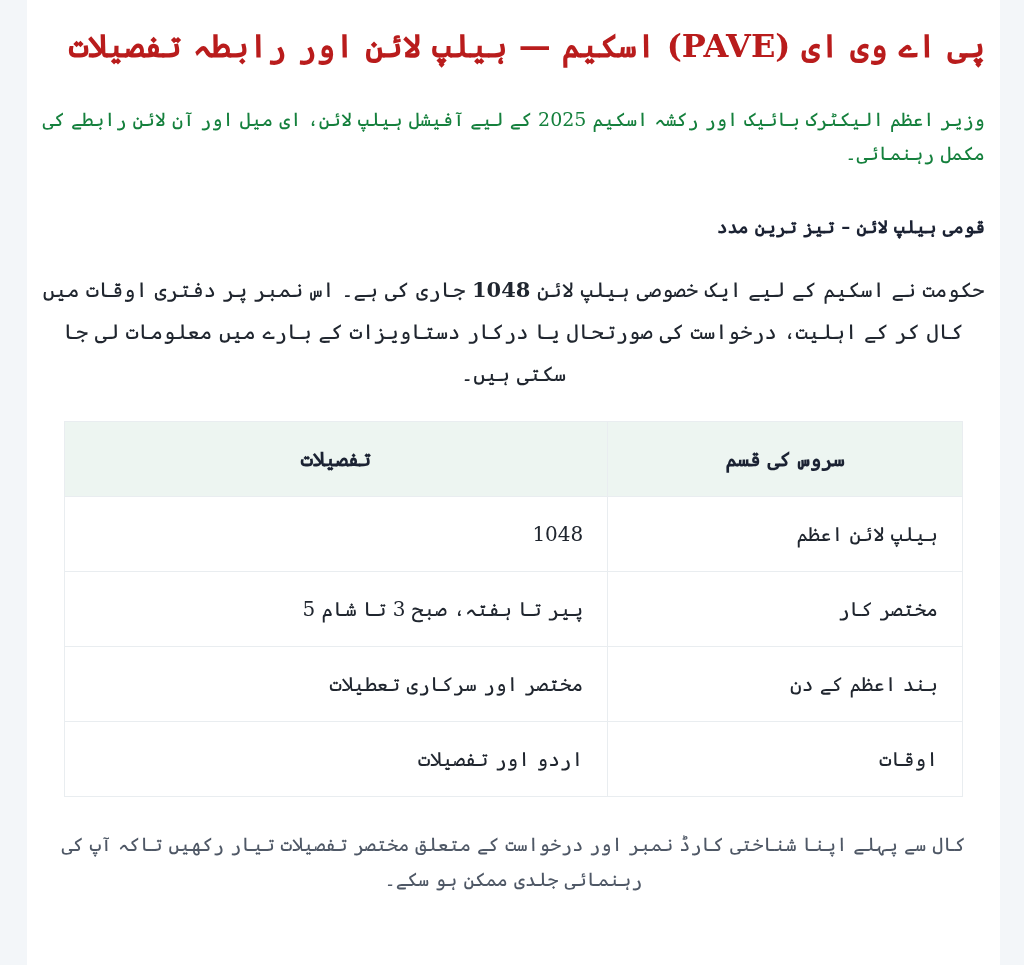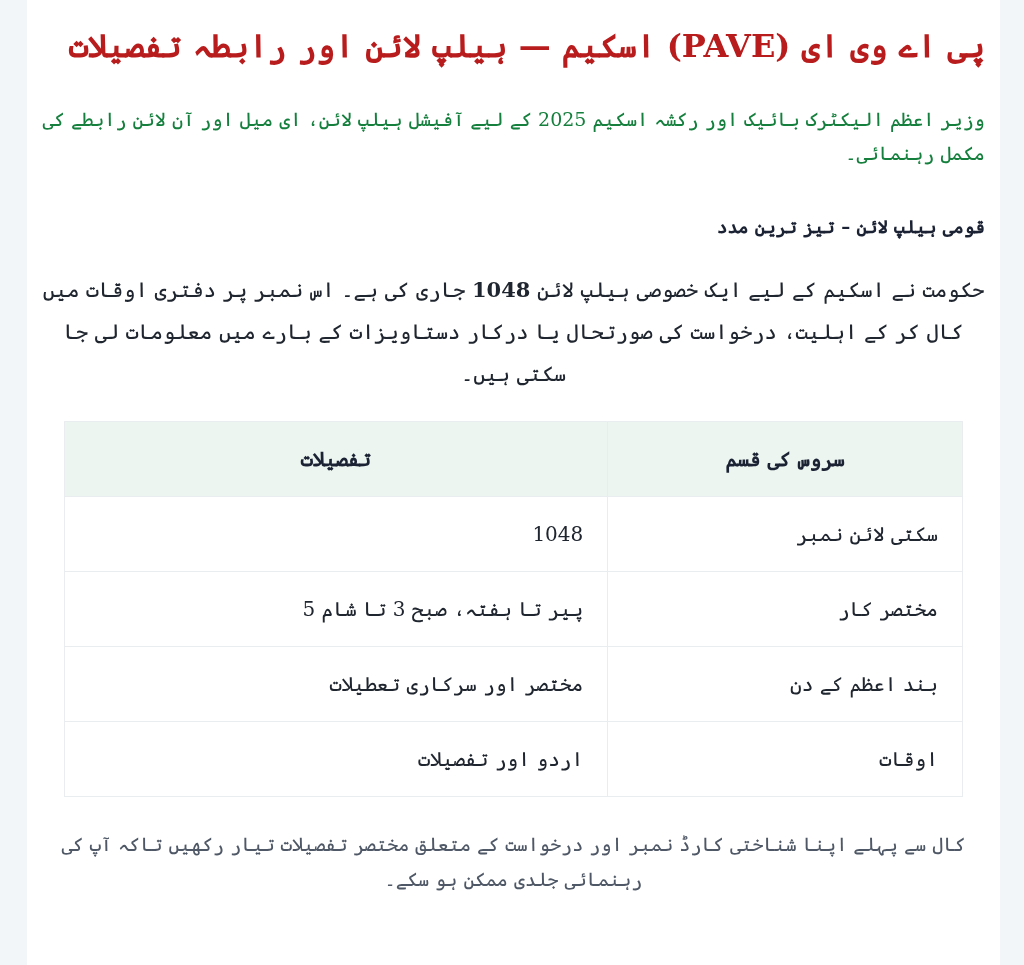--- a/index.html
+++ b/index.html
@@ -105,21 +105,21 @@
 
     <table class="info-table">
       <thead>
         <tr>
           <th class="col-service">سروس کی قسم</th>
           <th class="col-details">تفصیلات</th>
         </tr>
       </thead>
       <tbody>
         <tr>
-          <td>سکتی لائن نمبر</td>
+          <td>ہیلپ لائن اعظم</td>
           <td>1048</td>
         </tr>
         <tr>
           <td>مختصر کار</td>
           <td>پیر تا ہفتہ، صبح 3 تا شام 5</td>
         </tr>
         <tr>
           <td>بند اعظم کے دن</td>
           <td>مختصر اور سرکاری تعطیلات</td>
         </tr>

